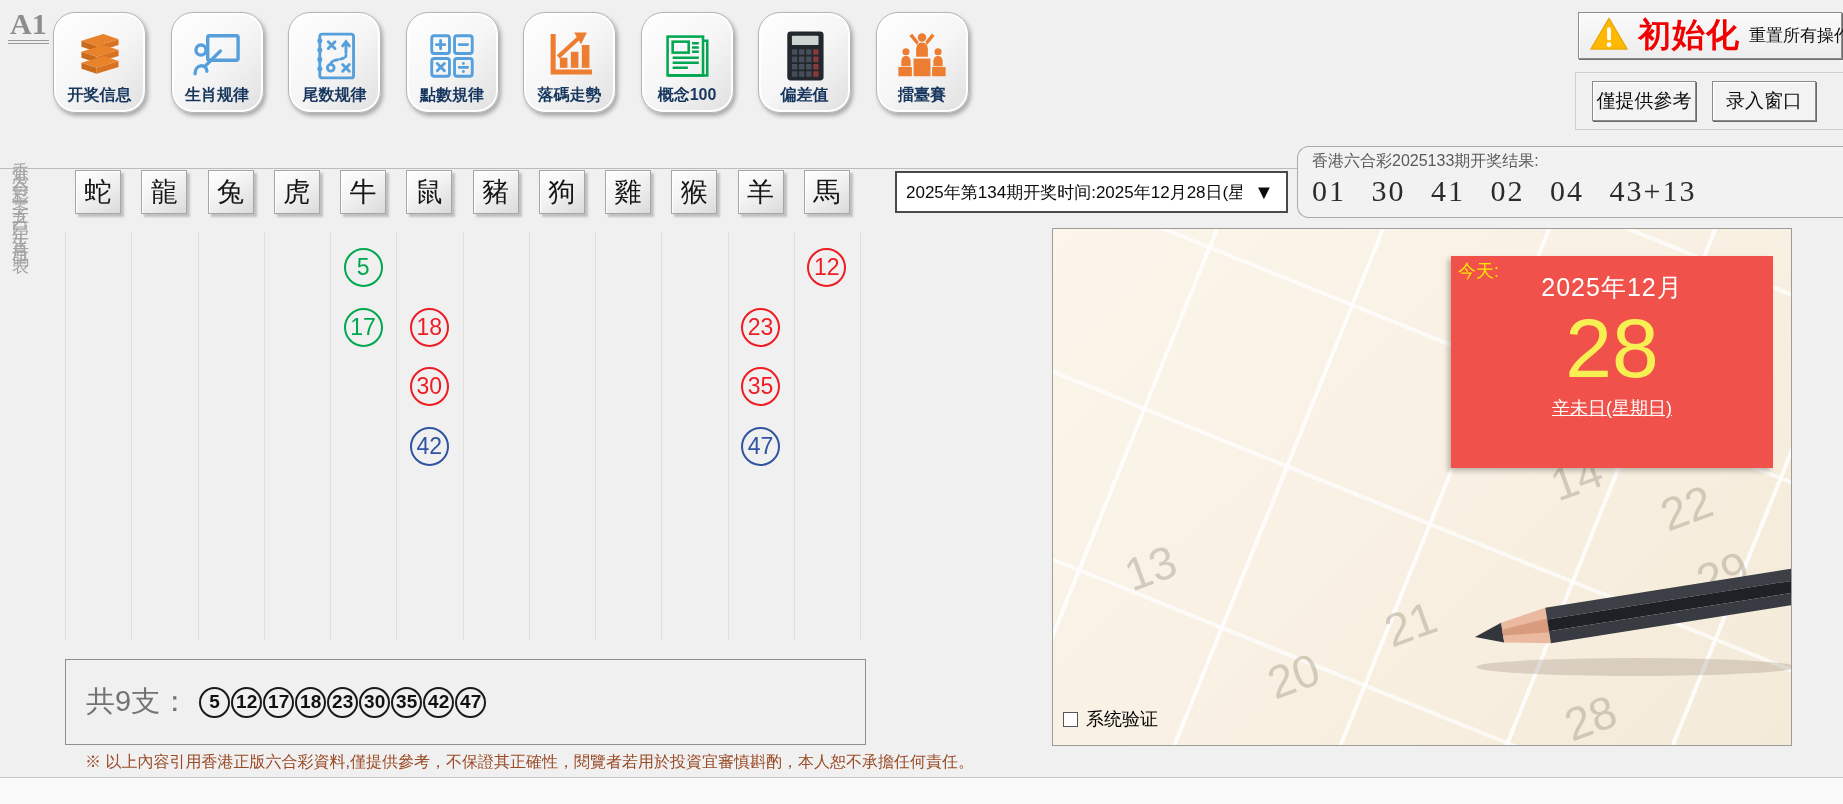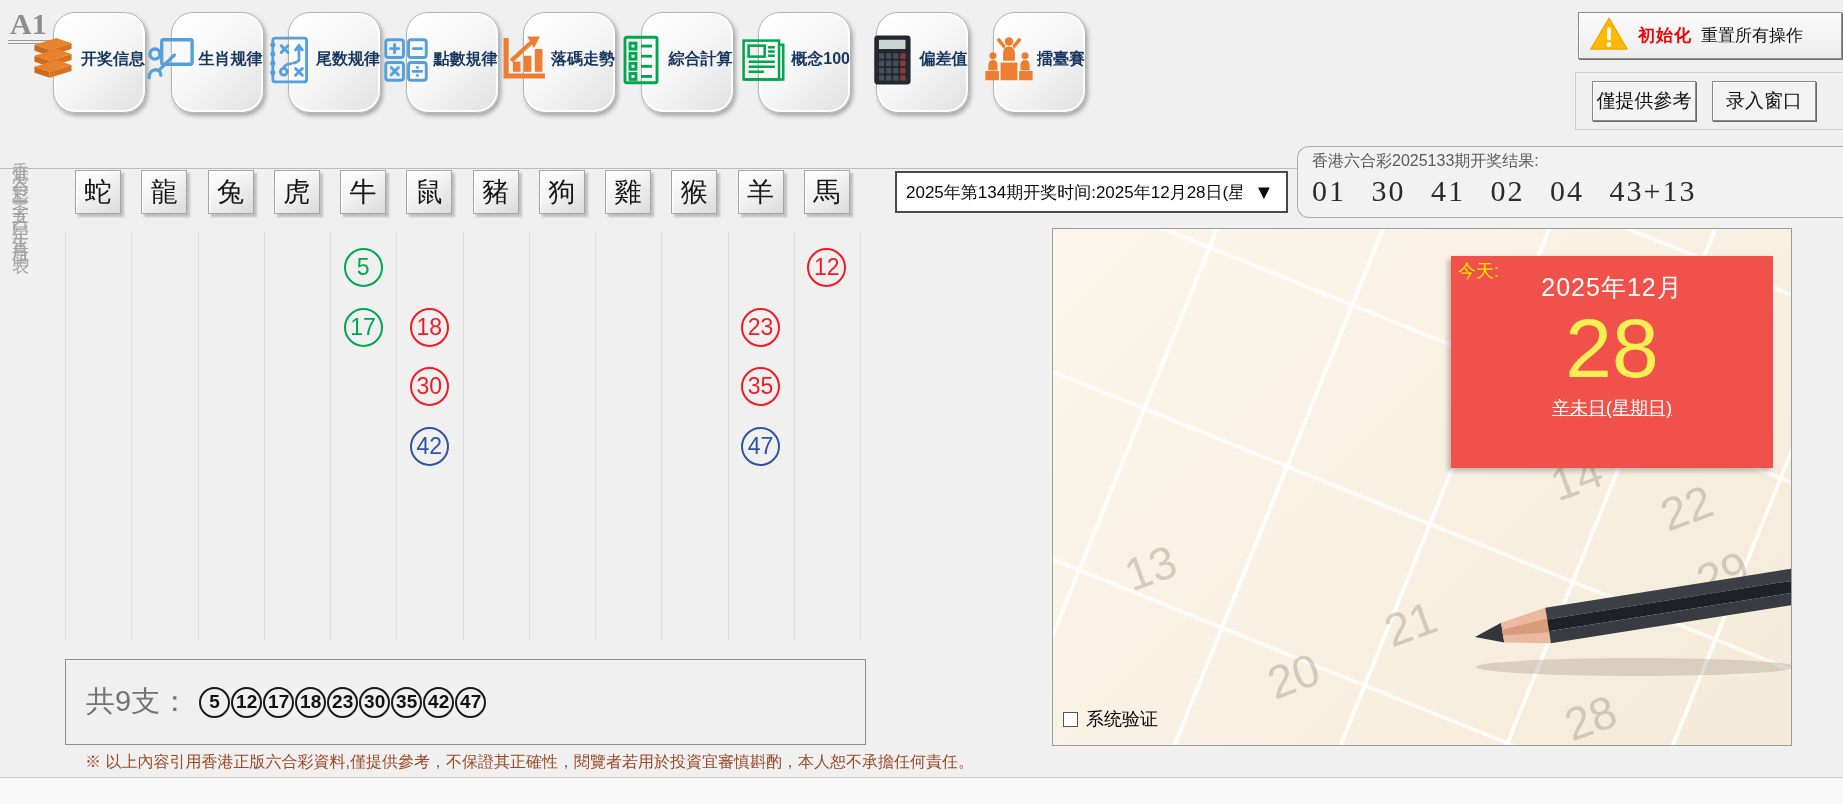--- a/index.html
+++ b/index.html
@@ -8,33 +8,33 @@
 
   
   .logo{position:absolute;left:8px;top:8px;font-family:"Liberation Serif",serif;font-weight:bold;
         font-size:30px;color:#8d8d8d;border-bottom:4px double #9a9a9a;padding:0 2px;line-height:1.05;}
 
   
   .toolbar{position:absolute;left:53px;top:12px;display:flex;gap:24.5px;}
   .tool-btn{width:93px;height:101px;border-radius:22px;border:1px solid #b5b5b5;
             background:linear-gradient(135deg,#ffffff 0%,#f6f6f6 50%,#e0e0e0 100%);
             box-shadow:2px 3px 4px rgba(0,0,0,.30), inset 0 0 0 2px #ffffff;
-            display:flex;align-items:center;justify-content:flex-end;
+            display:flex;flex-direction:column;align-items:center;justify-content:flex-end;
             padding-bottom:6px;box-sizing:border-box;cursor:pointer;}
   .tool-icon{height:58px;display:flex;align-items:center;justify-content:center;}
   .tool-icon svg{width:56px;height:54px;}
   .tool-label{font-size:16px;font-weight:600;color:#17365e;white-space:nowrap;}
 
   
   .init-btn{position:absolute;left:1578px;top:12px;width:264px;height:47px;box-sizing:border-box;
             border:1px solid #8e8e8e;box-shadow:1px 1px 0 #6f6f6f, inset 1px 1px 0 #fff;
             background:linear-gradient(#fbfbfb,#ededed);display:flex;align-items:center;gap:9px;
             padding:0 10px;cursor:pointer;}
   .init-btn svg{width:40px;height:36px;flex:none;}
-  .init-main{font-size:17px;font-weight:bold;color:#f00000;letter-spacing:1px;white-space:nowrap;}
+  .init-main{font-size:33px;font-weight:bold;color:#f00000;letter-spacing:1px;white-space:nowrap;}
   .init-sub{font-size:17px;color:#111;white-space:nowrap;}
 
   .win-group{position:absolute;left:1575px;top:72px;width:268px;height:58px;box-sizing:border-box;
              border:1px solid #cfcfcf;border-right:none;}
   .win-btn{position:absolute;top:8px;height:40px;width:104px;box-sizing:border-box;
            background:#f3f3f3;border:1px solid #8a8a8a;box-shadow:1px 1px 0 #6c6c6c, inset 1px 1px 0 #fff;
            font-size:19px;display:flex;align-items:center;justify-content:center;cursor:pointer;}
   .win-btn.b1{left:16px;} .win-btn.b2{left:136px;}
 
   
@@ -176,36 +176,20 @@
           <svg viewBox="0 0 64 64" fill="#ed7d31">
             <path d="M9 6 H15 V48 H58 V54 H9 Z"></path>
             <rect x="20" y="34" width="9" height="12"></rect>
             <rect x="33" y="27" width="9" height="19"></rect>
             <rect x="46" y="19" width="9" height="27"></rect>
             <path d="M18 33 L42 11" stroke="#ed7d31" stroke-width="5" fill="none"></path>
             <polygon points="37,4 52,4 45,18"></polygon>
           </svg>
         </span>
         <span class="tool-label">落碼走勢</span>
-      </div>
-      <div class="tool-btn">
-        <span class="tool-icon">
-          <svg viewBox="0 0 64 64" fill="none" stroke="#00a650" stroke-width="3.4">
-            <rect x="13" y="5" width="38" height="54" rx="2"></rect>
-            <rect x="19" y="12" width="7" height="7"></rect>
-            <path d="M32 15.5 h13"></path>
-            <rect x="19" y="24" width="7" height="7"></rect>
-            <path d="M32 27.5 h13"></path>
-            <rect x="19" y="36" width="7" height="7"></rect>
-            <path d="M32 39.5 h13"></path>
-            <rect x="19" y="48" width="7" height="7"></rect>
-            <path d="M32 51.5 h13"></path>
-          </svg>
-        </span>
-        <span class="tool-label">綜合計算</span>
       </div>
       <div class="tool-btn">
         <span class="tool-icon">
           <svg viewBox="0 0 64 64" fill="none" stroke="#00a650" stroke-width="3">
             <rect x="9" y="9" width="42" height="46"></rect>
             <path d="M51 14 h5 v41 h-46"></path>
             <rect x="15" y="15" width="19" height="13"></rect>
             <path d="M38 17 h8 M38 22 h8 M38 27 h8 M15 34 h31 M15 40 h31 M15 46 h18"></path>
           </svg>
         </span>

